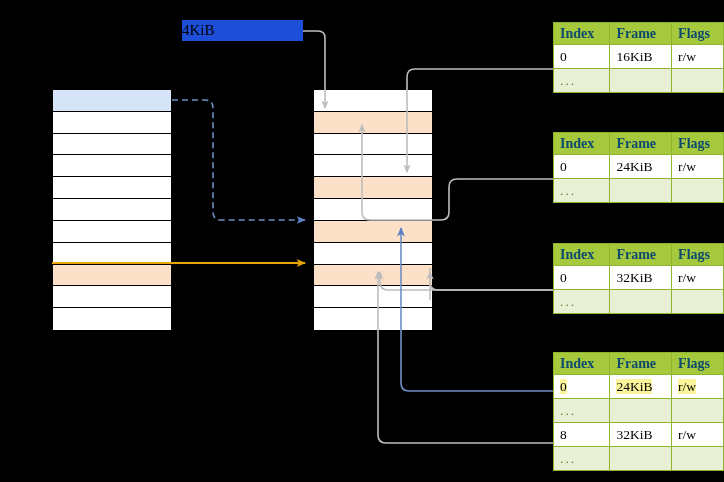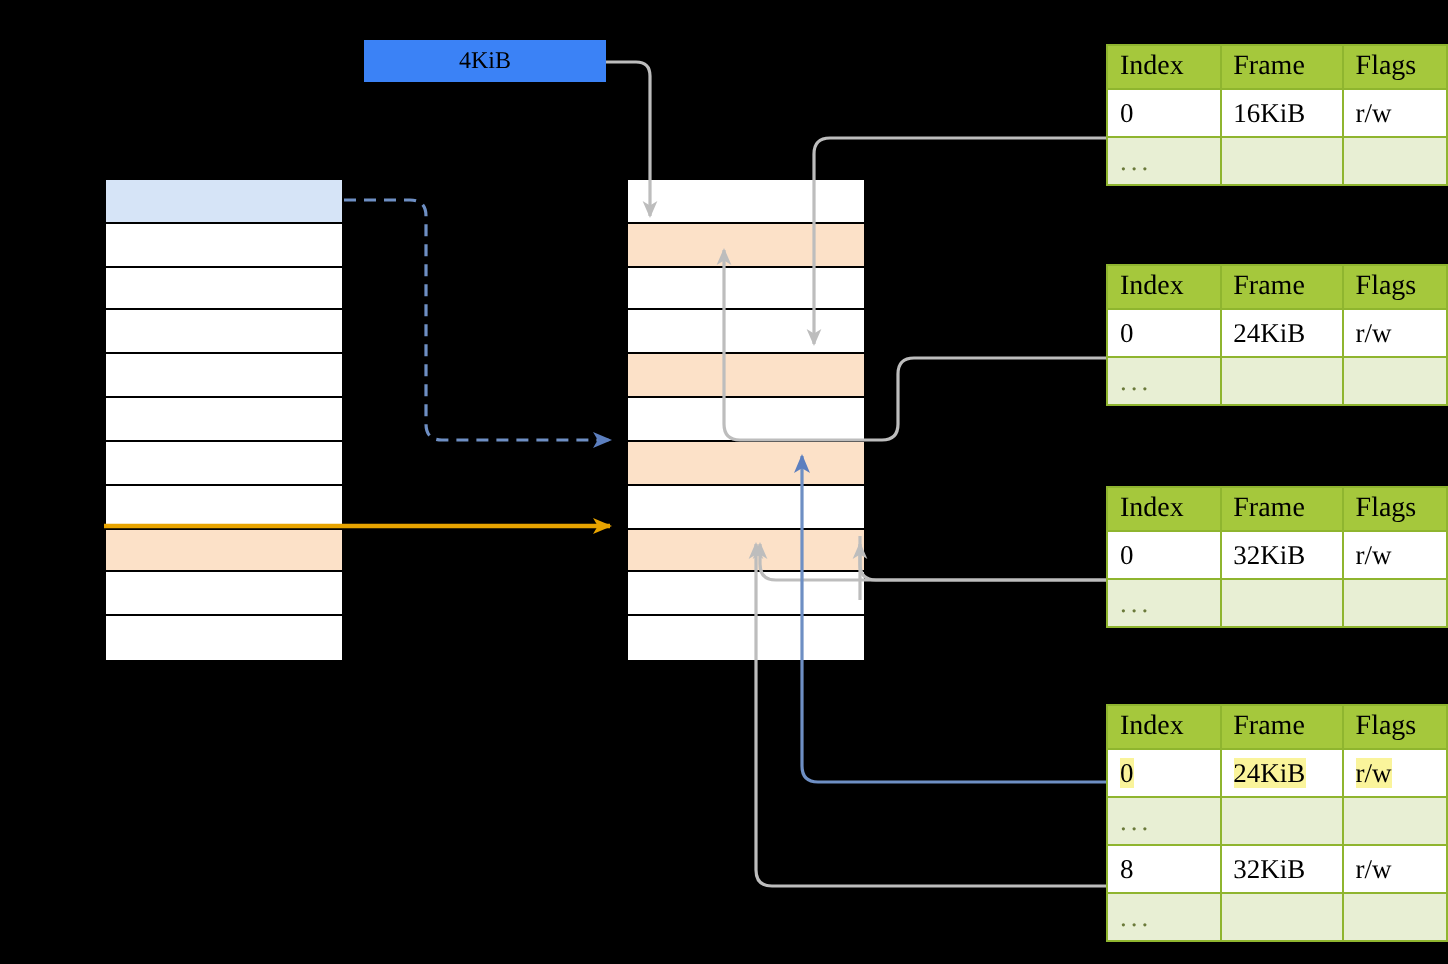--- a/index.html
+++ b/index.html
@@ -8,32 +8,32 @@
   svg.wires{position:absolute;left:0;top:0;width:724px;height:482px;pointer-events:none;}
 
   
   .col-table{position:absolute;border:1px solid #000;box-sizing:border-box;}
   .col-row{box-sizing:border-box;border-bottom:1px solid #000;background:#fff;}
   .col-row:last-child{border-bottom:none;}
 
   
   .pt{position:absolute;border-collapse:collapse;font-size:13.5px;
       background:#fff;table-layout:fixed;}
-  .pt th{background:#A5C83C;color:#000000;font-weight:normal;text-align:left;
+  .pt th{background:#A5C83C;color:#0c4a6e;font-weight:bold;text-align:left;
          padding:2px 6px;border:1px solid #8FB52F;font-size:14px;line-height:17px;}
   .pt td{border:1px solid #8FB52F;padding:2px 6px;line-height:17px;height:19px;
          color:#000;background:#fff;vertical-align:middle;}
   .pt tr.ellipsis td{background:#E8EFD4;color:#6b7a3a;letter-spacing:2px;}
   .colw-i{width:58px;}
   .colw-f{width:63px;}
   .colw-g{width:50px;}
 
   
-  .size-label{position:absolute;background:#3b82f6;border:none;color:#000;
-              text-align:center;font-size:12px;line-height:21px;}
+  .size-label{position:absolute;background:#1d4ed8;border:none;color:#000;
+              text-align:left;font-size:15px;line-height:21px;}
 </style>
 </head>
 <body>
 
 <div id="root">
 
   <div class="size-label" id="size-label" style="left:182px;top:20px;width:121px;height:21px;">4KiB</div>
 
   <div class="col-table" id="left-col" style="left:52px;top:89px;width:120px;height:242px;">
       <div class="col-row" style="height: 21.8182px; background: rgb(214, 228, 247);"></div>

